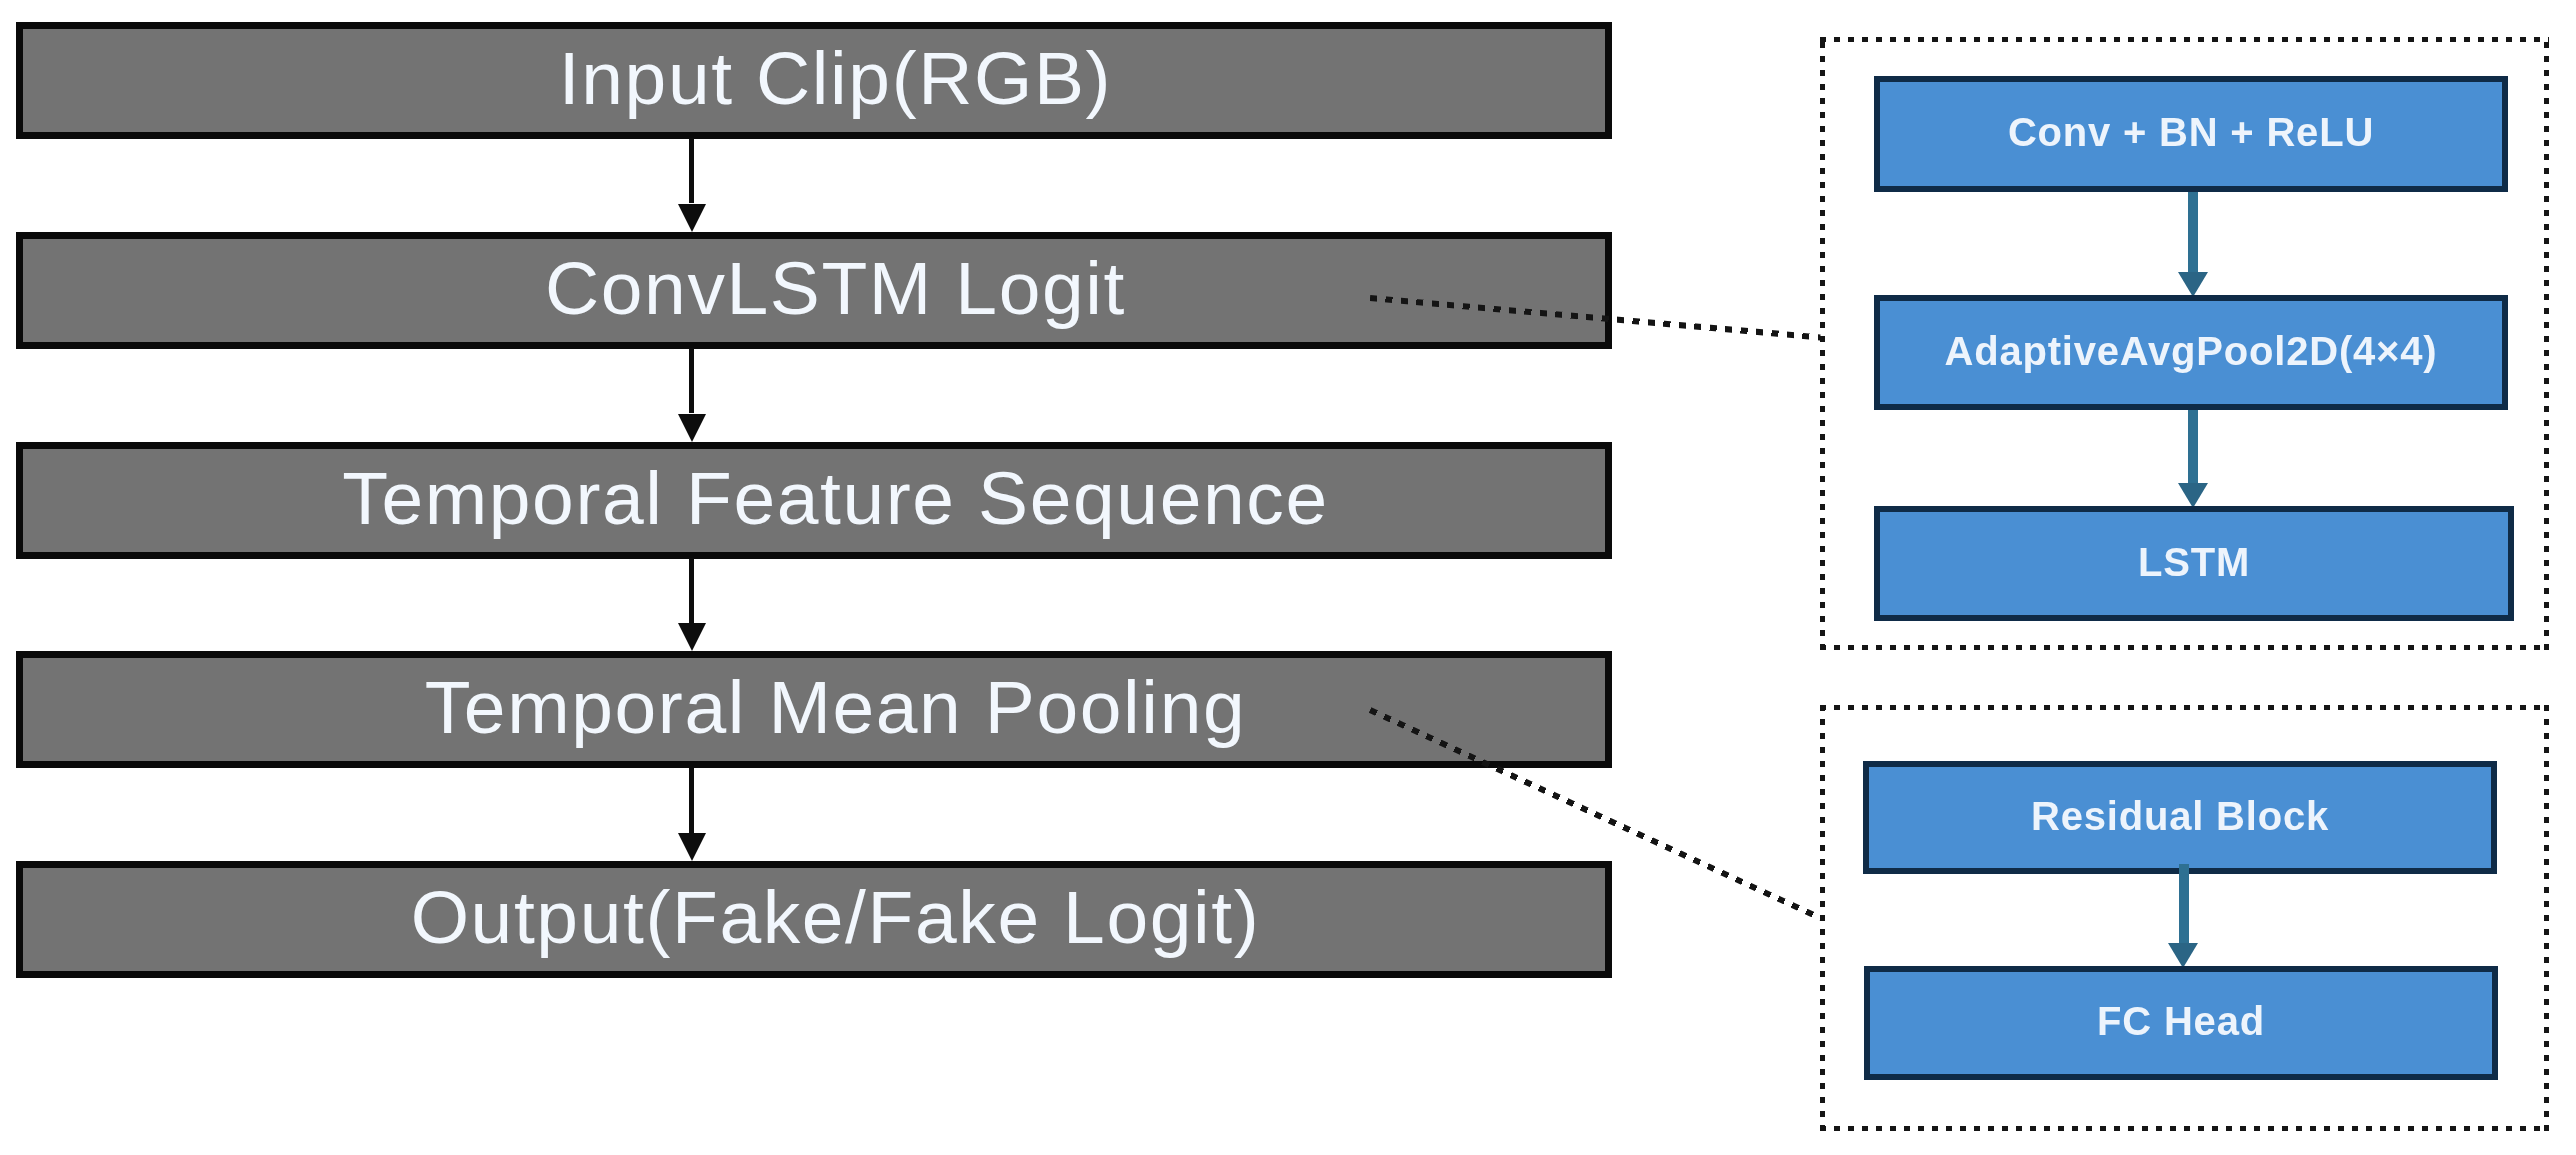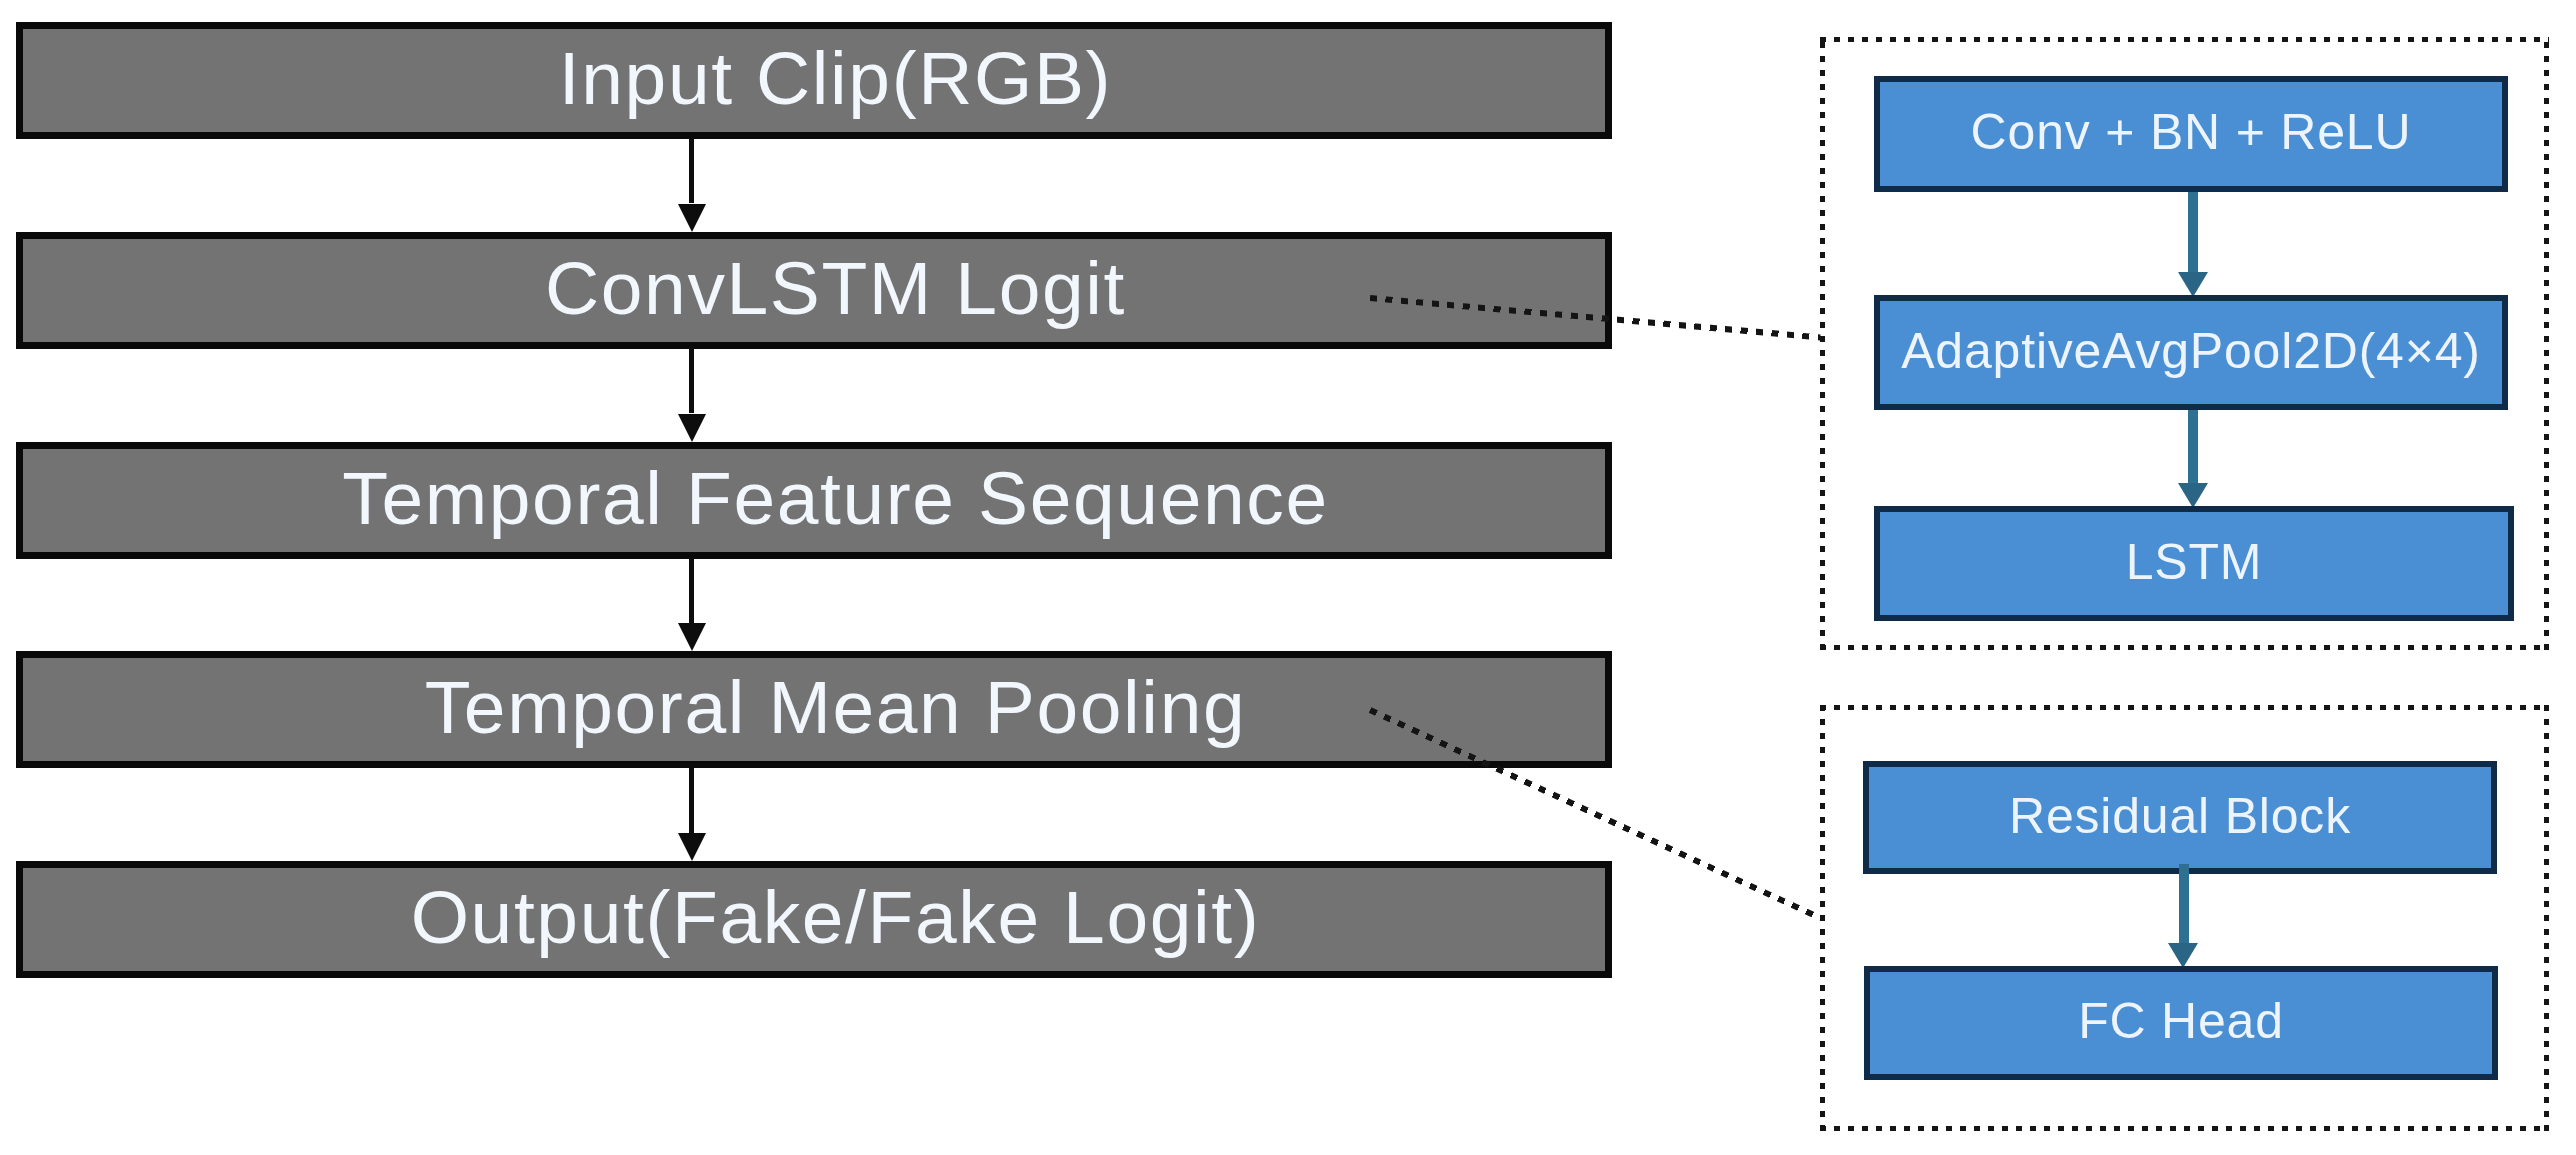--- a/index.html
+++ b/index.html
@@ -78,22 +78,22 @@
   .detail-box {
     position: absolute;
     background: #4a8fd3;
     border: 6.2px solid #0f2b47;
     box-sizing: border-box;
     display: flex;
     align-items: center;
     justify-content: center;
   }
   .detail-label {
-    font-size: 50px;
-    font-weight: 400;
+    font-size: 40px;
+    font-weight: 700;
     letter-spacing: 0.8px;
     color: #edf4fc;
     white-space: nowrap;
     line-height: 1;
     padding-bottom: 3.1px;
   }
 
   
   .arrow-stem-teal {
     position: absolute;

